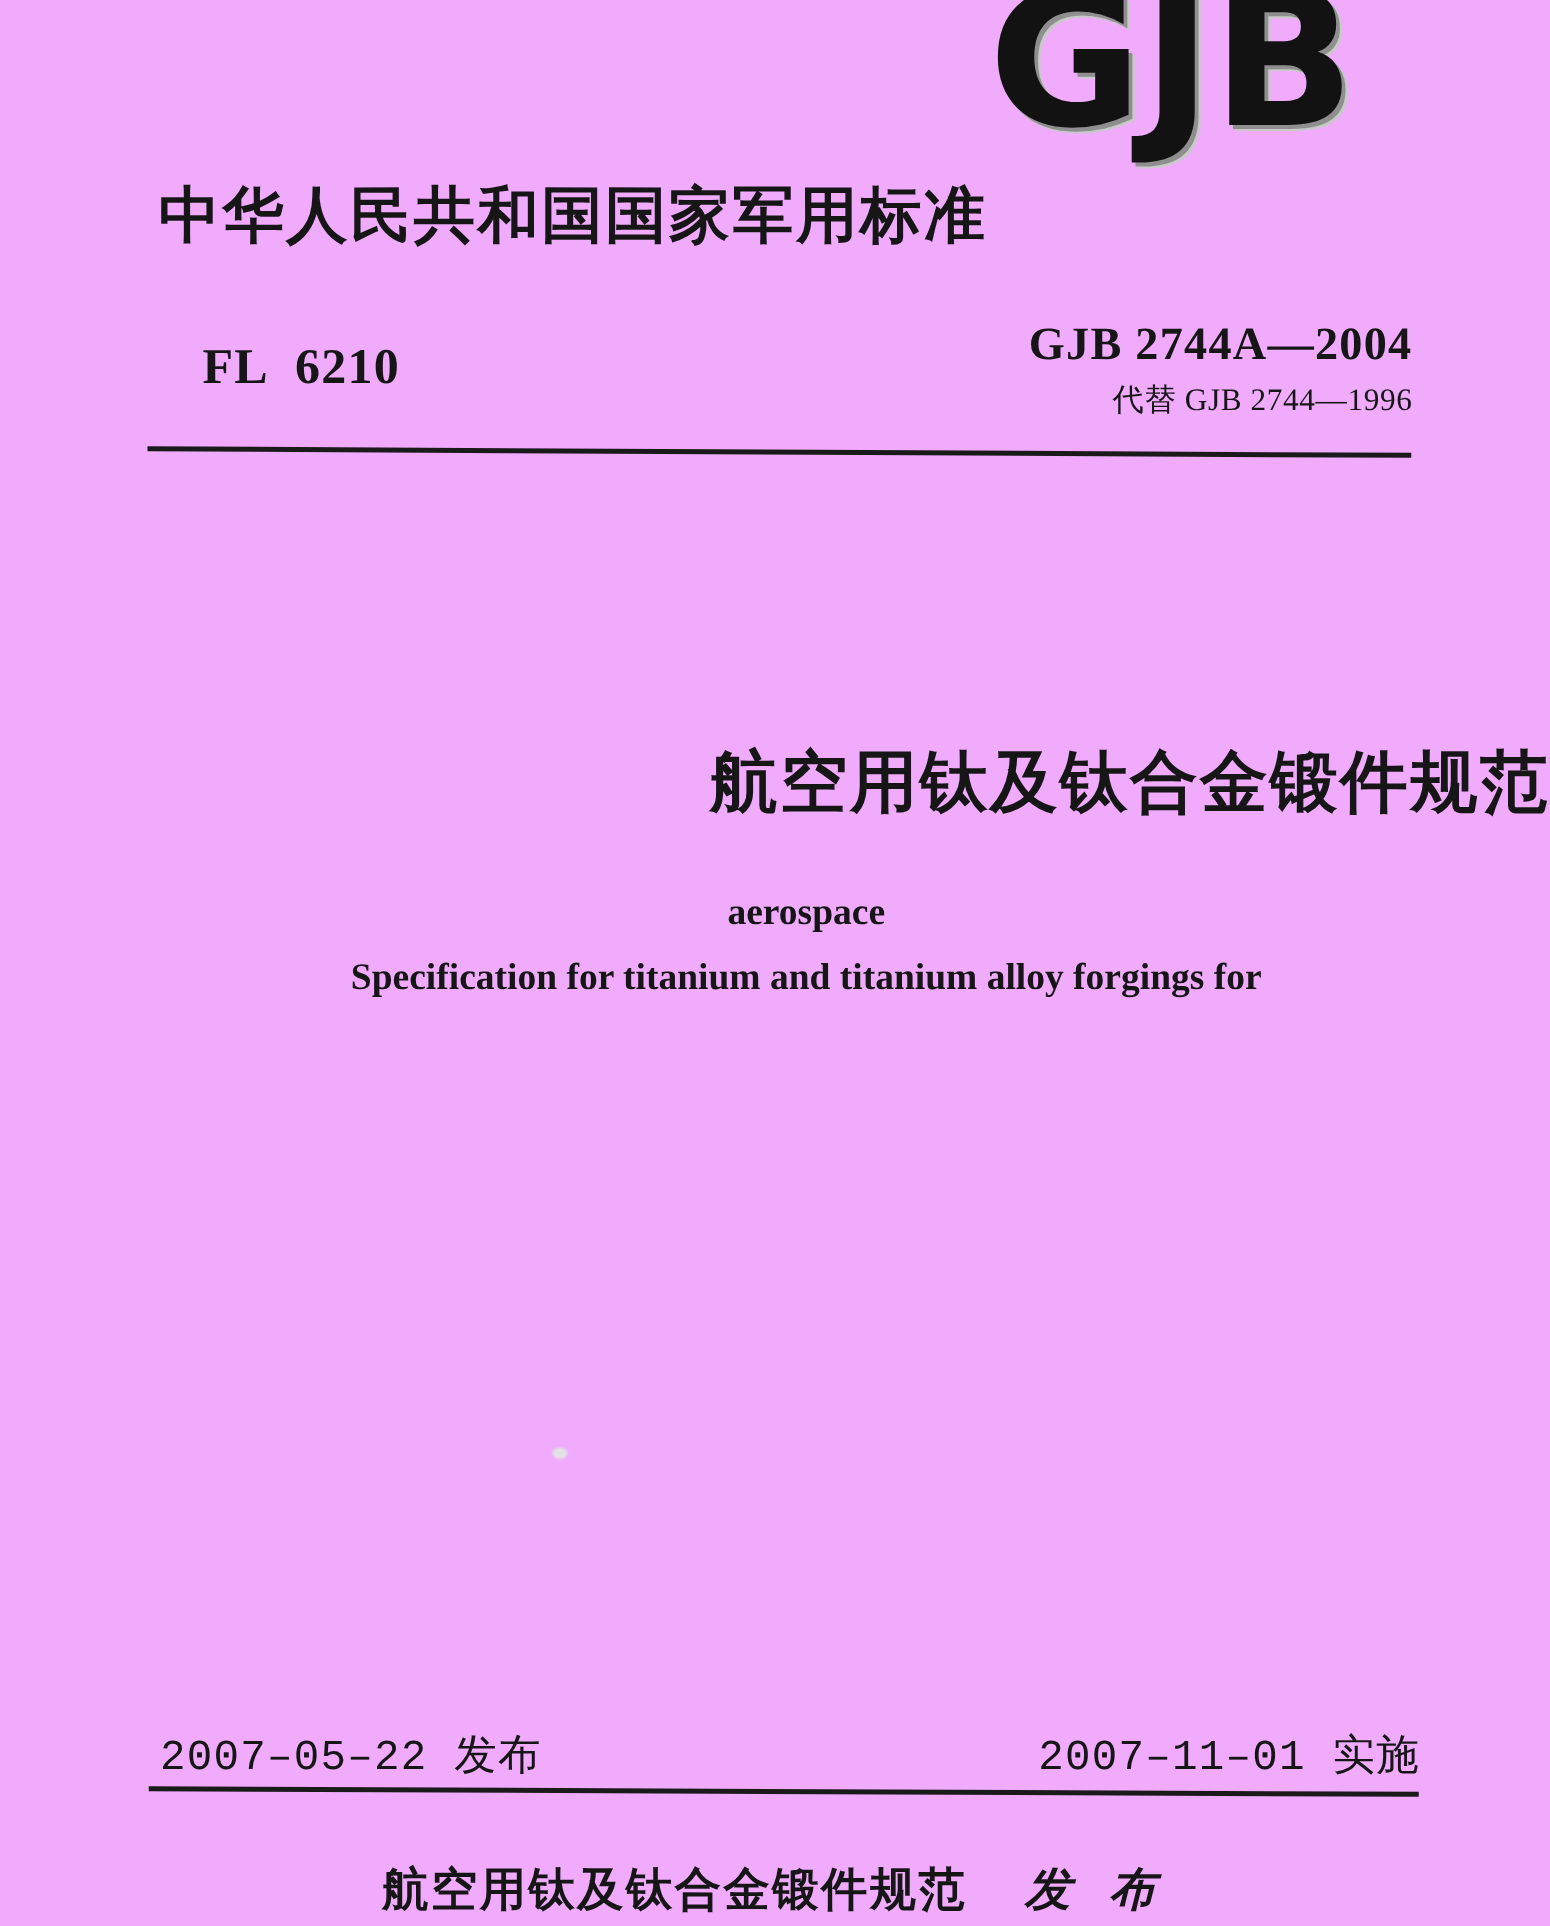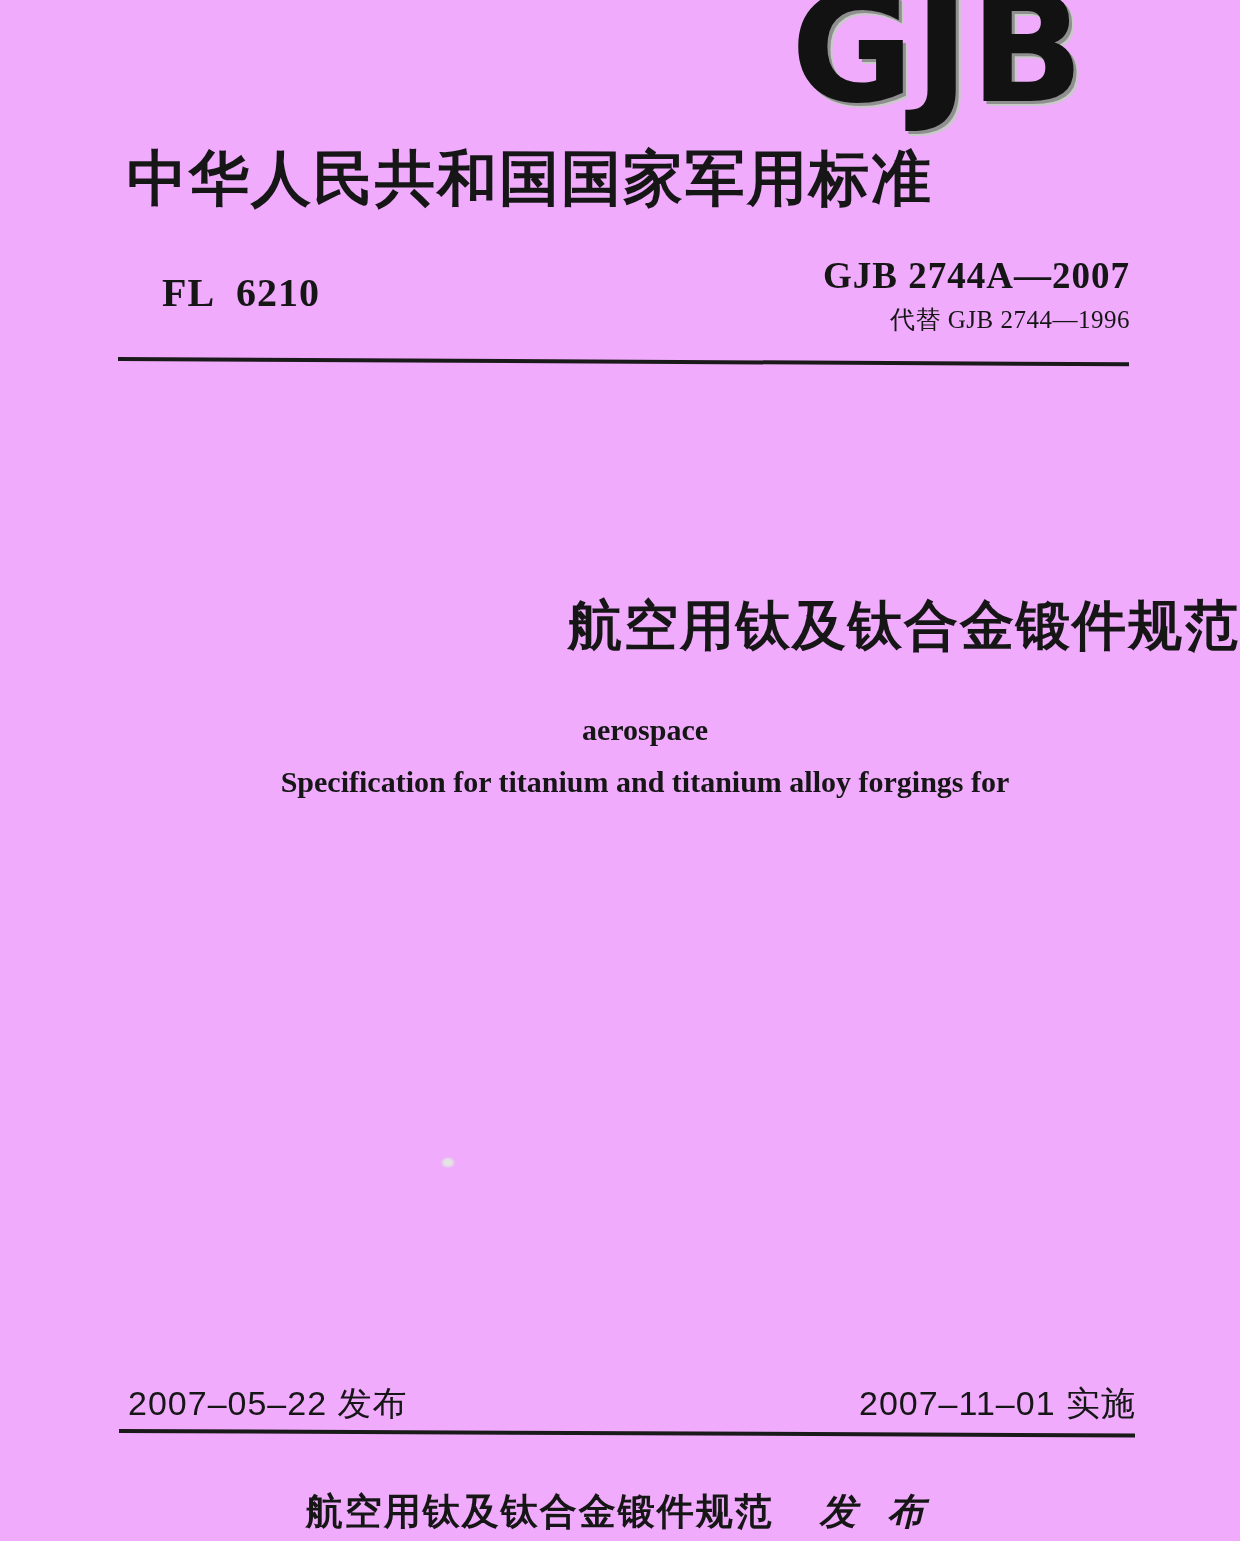--- a/index.html
+++ b/index.html
@@ -31,21 +31,21 @@
     text-shadow: 3px 3px 0 #8f8f8f, 5px 5px 0 #c9c9c9;
     white-space: nowrap;
   }
 
   
   .std-class {
     position: absolute;
     top: 146px;
     left: 127px;
     margin: 0;
-    font-size: 60px;
+    font-size: 49px;
     line-height: 1.1;
     font-weight: bold;
     letter-spacing: 2px;
     white-space: nowrap;
     font-family: "Liberation Serif", "DejaVu Serif", serif;
   }
 
   .class-code {
     position: absolute;
     top: 269px;
@@ -130,21 +130,21 @@
   }
 
   .dates-row {
     position: absolute;
     top: 1381px;
     left: 128px;
     right: 104px;
     display: flex;
     justify-content: space-between;
     font-size: 34px;
-    font-family: Liberation Sans, sans-serif;
+    font-family: Liberation Mono, monospace;
     letter-spacing: 1px;
     white-space: nowrap;
   }
 
   .issuer-row {
     position: absolute;
     top: 1487px;
     left: 0;
     width: 100%;
     text-align: center;
@@ -165,21 +165,21 @@
 
 <div class="page">
 
   <div class="gjb-logo">GJB</div>
 
   <h1 class="std-class">中华人民共和国国家军用标准</h1>
 
   <div class="class-code">FL 6210</div>
 
   <div class="num-block">
-    <div class="std-num">GJB 2744A—2007</div>
+    <div class="std-num">GJB 2744A—2004</div>
     <div class="supersedes">代替 GJB 2744—1996</div>
   </div>
 
   <div class="rule rule-top"></div>
 
   <h2 class="title-cn">航空用钛及钛合金锻件规范</h2>
 
   <div class="title-en">
     <div>aerospace</div>
     <div>Specification for titanium and titanium alloy forgings for</div>

